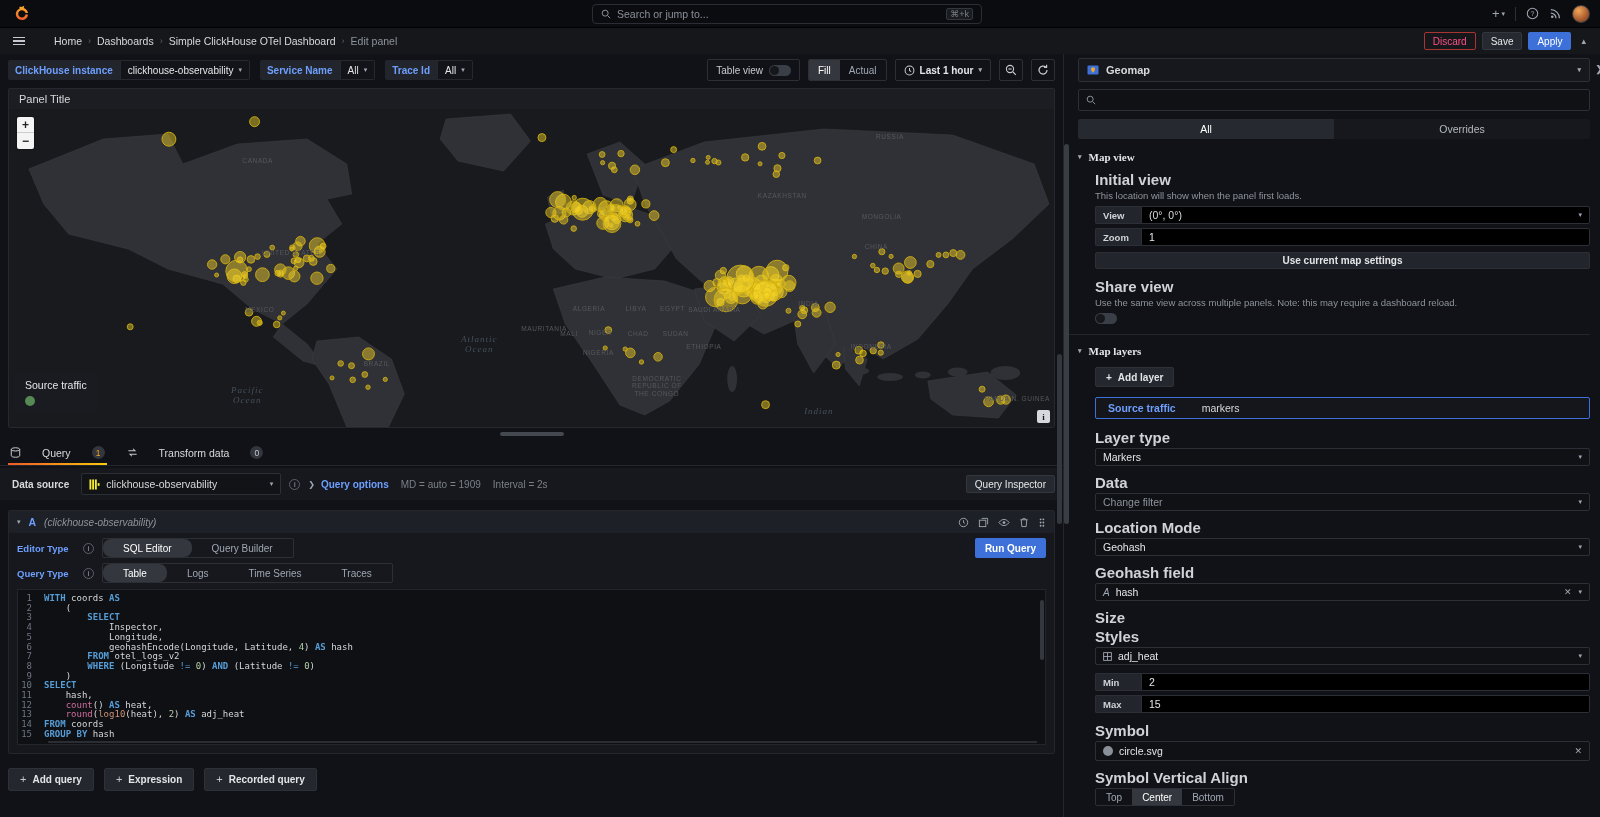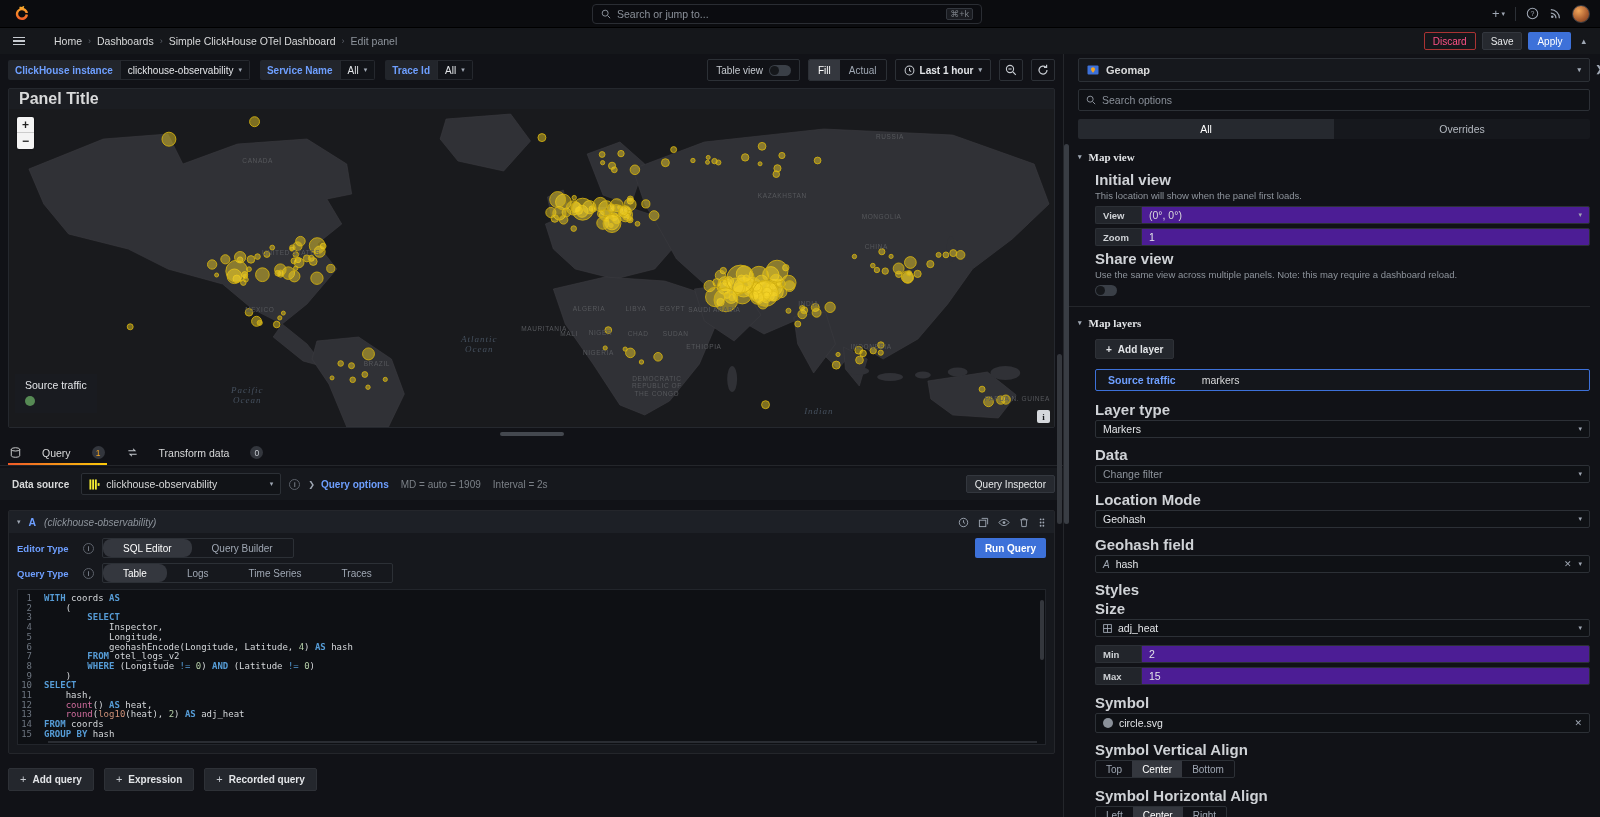--- a/index.html
+++ b/index.html
@@ -51,21 +51,21 @@
   .toggle { width:22px; height:11px; border-radius:6px; background:#3a3f47; position:relative; cursor:pointer; }
   .toggle::after { content:""; position:absolute; width:9px; height:9px; border-radius:50%; background:#15171b; top:1px; left:1px; }
   .seg-box { display:flex; border:1px solid #2c3036; border-radius:2px; height:22px; overflow:hidden; font-size:10px; }
   .seg-opt { padding:0 9px; display:flex; align-items:center; color:#9fa7b3; cursor:pointer; }
   .seg-opt.active { background:#34373e; color:#fff; font-weight:normal; }
   .time-box { display:flex; align-items:center; gap:5px; border:1px solid #2c3036; border-radius:2px; height:22px; padding:0 8px; font-size:10px; color:#e3e5e8; font-weight:bold; }
   .sq-btn { width:24px; height:22px; border:1px solid #2c3036; border-radius:2px; display:flex; align-items:center; justify-content:center; color:#c7cbd1; cursor:pointer; background:transparent; }
 
   
   .panel { margin:2px 8px 0 8px; height:340px; background:#1b1d22; border:1px solid #25282e; border-radius:2px; display:flex; flex-direction:column; }
-  .panel-header { height:20px; display:flex; align-items:center; padding:0 10px; font-size:16px; font-weight:bold; color:#d8d9da; }
+  .panel-header { height:20px; display:flex; align-items:center; padding:0 10px; font-size:11px; font-weight:normal; color:#d8d9da; }
   .map { flex:1; position:relative; background:#191a1d; overflow:hidden; }
   .map svg.fill { position:absolute; inset:0; width:100%; height:100%; }
   .zoom-ctl { position:absolute; left:8px; top:8px; width:17px; border-radius:2px; overflow:hidden; box-shadow:0 0 2px rgba(0,0,0,.6); z-index:5; }
   .zoom-ctl div { height:16px; background:#f4f4f4; color:#222; font-size:12px; display:flex; align-items:center; justify-content:center; cursor:pointer; font-weight:bold; }
   .zoom-ctl div:first-child { border-bottom:1px solid #ccc; }
   .map-label { position:absolute; transform:translate(-50%,-50%); color:#56585c; font-size:6.5px; letter-spacing:.6px; white-space:nowrap; text-align:center; z-index:2; }
   .map-label.wrap { white-space:normal; width:64px; line-height:7.5px; }
   .map-label.ocean { color:#45505e; font-size:9px; font-style:italic; letter-spacing:1px; font-family:"Liberation Serif",serif; white-space:normal; width:56px; line-height:10px; }
   .legend { position:absolute; left:6px; bottom:14px; background:rgba(26,28,33,.85); padding:5px 10px 7px 10px; z-index:5; }
   .legend-title { font-size:10.5px; color:#e3e5e8; margin-bottom:5px; }
@@ -138,21 +138,21 @@
   .sect-title { display:flex; align-items:center; gap:7px; font-size:11px; font-weight:bold; color:#e3e5e8; margin:4px 0 8px 0; cursor:pointer;font-family:Liberation Serif, serif; }
   .sect-title .caret { font-size:7px; }
   .sect-body { padding-left:17px; }
   .flab { font-size:15px; font-weight:bold; color:#cfd2d6; margin-bottom:2px; }
   .fdesc { font-size:9.5px; color:#8e949c; margin-bottom:4px; line-height:12px; }
   .sel { height:18px; background:#0f1115; border:1px solid #2c3036; border-radius:2px; display:flex; align-items:center; gap:6px; padding:0 7px; font-size:10.5px; color:#e3e5e8; margin-bottom:8px; }
   .sel .caret { margin-left:auto; }
   .sel .placeholder { color:#8e949c; }
   .pair-row { display:flex; margin-bottom:4px; height:18px; }
   .pair-label { width:46px; background:#22252b; border:1px solid #2c3036; border-right:none; display:flex; align-items:center; padding:0 7px; font-size:9.5px; font-weight:bold; color:#cfd2d6; border-radius:2px 0 0 2px; }
-  .pair-value { flex:1; background:#4c1d95; border:1px solid #2c3036; border-radius:0 2px 2px 0; display:flex; align-items:center; padding:0 7px; font-size:10.5px; }
+  .pair-value { flex:1; background:#000000; border:1px solid #2c3036; border-radius:0 2px 2px 0; display:flex; align-items:center; padding:0 7px; font-size:10.5px; }
   .pair-value input { background:transparent; border:none; outline:none; color:#e3e5e8; font-size:10.5px; width:100%; font-family:"Liberation Sans",sans-serif; }
   .wide-btn { height:17px; background:#22252b; border:1px solid #2c3036; border-radius:2px; width:100%; color:#e3e5e8; font-size:10px; font-weight:bold; cursor:pointer; margin:2px 0 9px 0; font-family:"Liberation Sans",sans-serif; }
   .sb-divider { height:1px; background:#24262b; margin:10px 0 10px -17px; }
   .addlayer-btn { display:inline-flex; align-items:center; gap:6px; background:#24272d; border:1px solid #2e3137; border-radius:2px; height:20px; padding:0 10px; font-size:10px; font-weight:bold; color:#e3e5e8; cursor:pointer; margin:2px 0 10px 0; }
   .layer-box { border:1px solid #3d71d9; border-radius:2px; background:#14161b; height:22px; display:flex; align-items:center; gap:26px; padding:0 12px; font-size:10.5px; margin-bottom:10px; cursor:pointer; }
   .layer-name { color:#6e9fff; font-weight:bold; }
   .mini-toggle { width:22px; height:11px; border-radius:6px; background:#3a3f47; position:relative; cursor:pointer; margin:2px 0 6px 0; }
   .mini-toggle::after { content:""; position:absolute; width:9px; height:9px; border-radius:50%; background:#15171b; top:1px; left:1px; }
   .al-seg { display:flex; border:1px solid #2c3036; border-radius:2px; overflow:hidden; height:18px; width:fit-content; font-size:10px; margin-bottom:9px; }
   .al-seg .seg-opt { padding:0 10px; }
@@ -736,21 +736,20 @@
         <span>Geomap</span>
         <span class="caret">▾</span>
         <span class="collapse-arrow">❯</span>
       </div>
 
       <div class="opt-search">
         <svg class="ic" width="10" height="10" viewBox="0 0 12 12">
           <circle cx="5" cy="5" r="3.6" fill="none" stroke="#8a9099" stroke-width="1.2"></circle>
           <line x1="8" y1="8" x2="11" y2="11" stroke="#8a9099" stroke-width="1.2"></line>
         </svg>
-        <input type="text" placeholder="Search options" style="">
       </div>
 
       <div class="opt-tabs">
         <div class="opt-tab active">All</div>
         <div class="opt-tab inactive">Overrides</div>
       </div>
 
       <div class="sect-title">
         <span class="caret">▾</span>
         <span>Map view</span>
@@ -764,20 +763,21 @@
             <span>(0°, 0°)</span>
             <span class="caret" style="margin-left:auto;">▾</span>
           </span>
         </div>
         <div class="pair-row">
           <span class="pair-label">Zoom</span>
           <span class="pair-value">
               <input value="1" style="">
             </span>
         </div>
+        <button class="wide-btn">Use current map settings</button>
         <div class="flab">Share view</div>
         <div class="fdesc" style="width:420px;">Use the same view across multiple panels. Note: this may require a dashboard reload.</div>
         <div class="mini-toggle"></div>
       </div>
 
       <div class="sb-divider"></div>
 
       <div class="sect-title">
         <span class="caret">▾</span>
         <span>Map layers</span>
@@ -813,22 +813,22 @@
         <div class="flab">Geohash field</div>
         <div class="sel">
           <span style="color:#9fa7b3;font-style:italic;font-size:10px;">A</span>
           <span>hash</span>
           <span style="margin-left:auto;display:flex;gap:7px;align-items:center;">
             <span style="color:#9fa7b3;font-size:9px;">✕</span>
             <span class="caret">▾</span>
           </span>
         </div>
 
+        <div class="flab">Size</div>
         <div class="flab">Styles</div>
-        <div class="flab">Size</div>
         <div class="sel">
           <svg class="ic" width="9" height="9" viewBox="0 0 10 10">
             <g fill="none" stroke="#9fa7b3" stroke-width="1">
                 <rect x="0.7" y="0.7" width="8.6" height="8.6"></rect>
                 <line x1="5" y1="0.7" x2="5" y2="9.3"></line>
                 <line x1="0.7" y1="5" x2="9.3" y2="5"></line>
               </g>
           </svg>
           <span>adj_heat</span>
           <span class="caret">▾</span>

